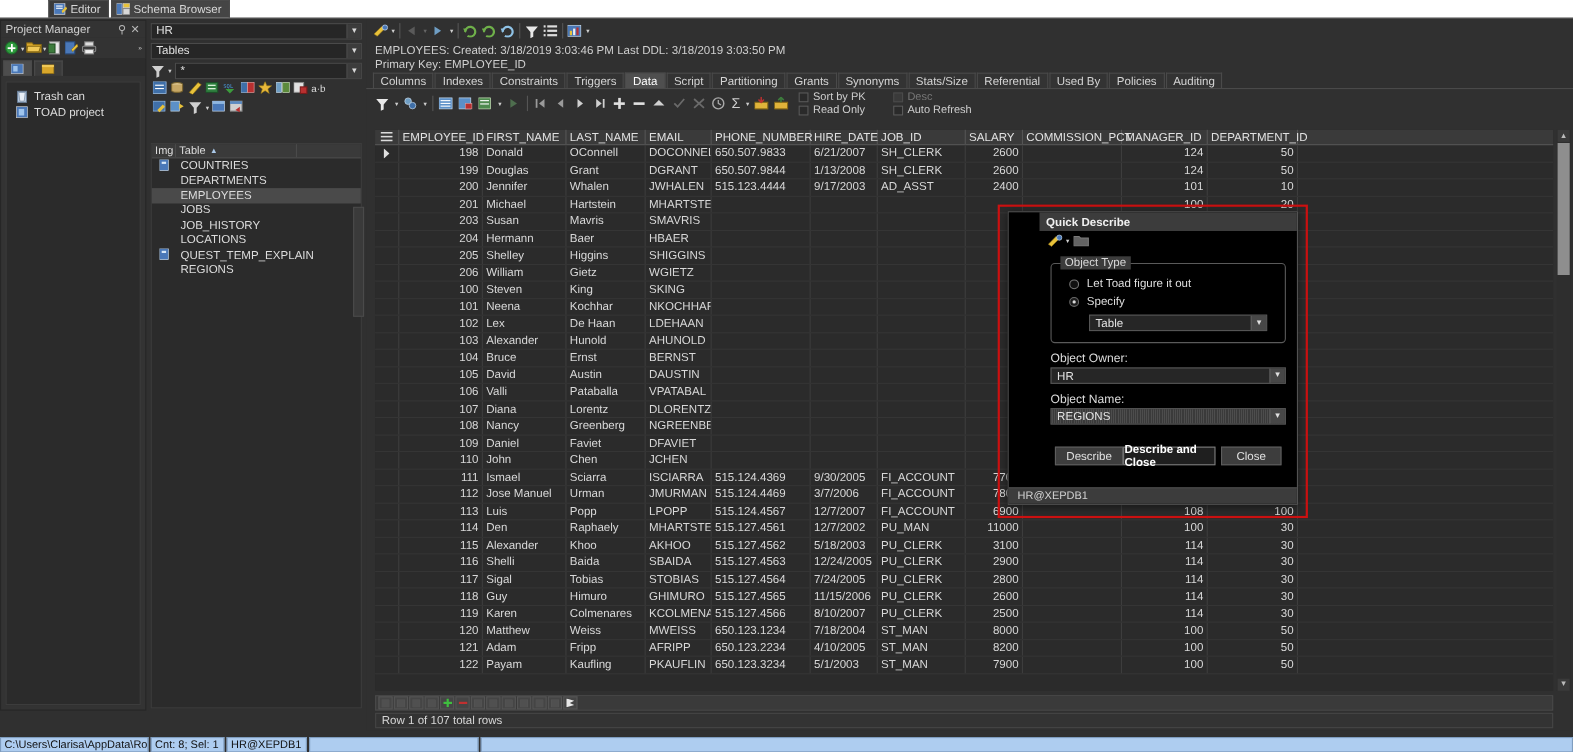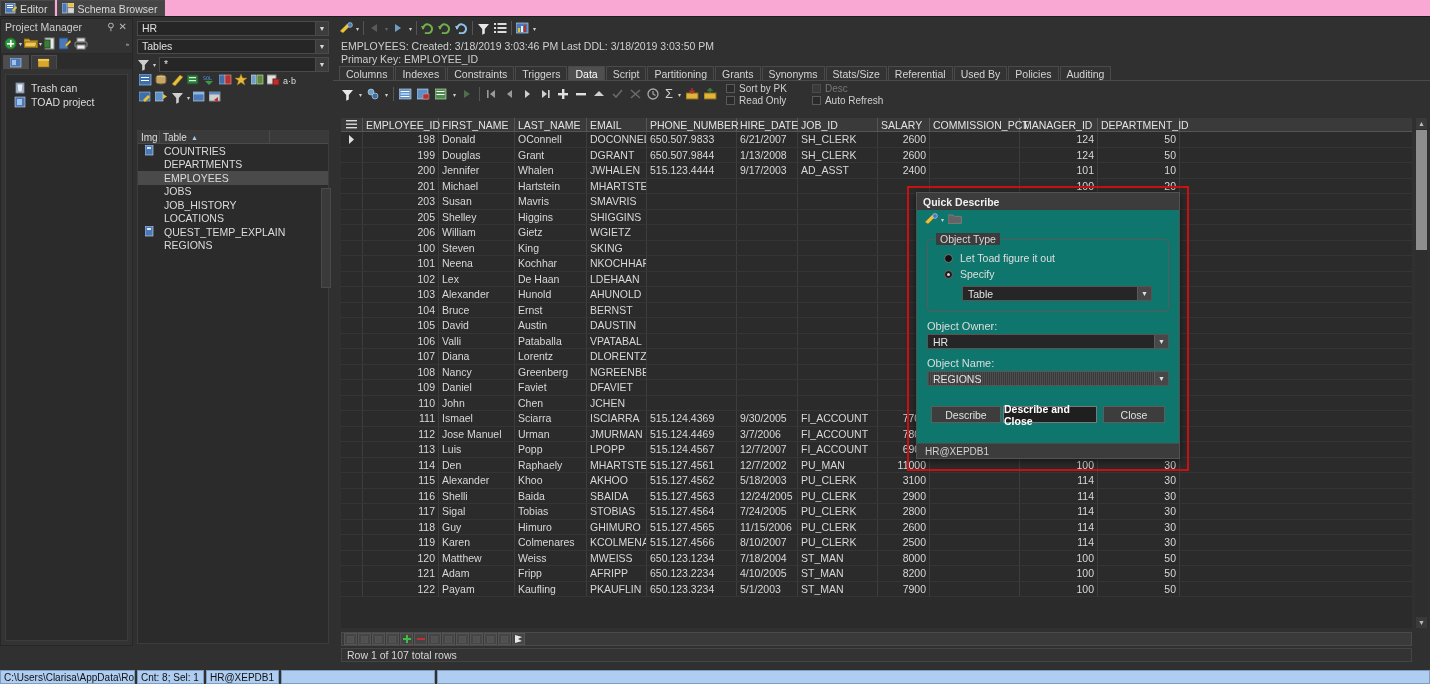--- a/index.html
+++ b/index.html
@@ -10,22 +10,22 @@
     font-family: "Liberation Sans", sans-serif;
     font-size: 11px;
     color: #d4d4d4;
     overflow: hidden;
   }
   #app { position: relative; width: 1430px; height: 684px; background: #303030; }
 
   
   #topbar {
     position: absolute; left: 0; top: 0; width: 1430px; height: 17px;
-    background: #f9a8d4; border-bottom: 1px solid #1e1e1e;
-    display: flex; align-items: flex-end;
+    background: #ffffff; border-bottom: 1px solid #1e1e1e;
+    display: flex; align-items: flex-end; padding-left: 44px;
   }
   .wtab {
     display: flex; align-items: center; gap: 3px;
     height: 16px; padding: 0 7px 0 4px;
     background: #3a3a3a; border: 1px solid #4a4a4a; border-bottom: none;
     font-size: 10.5px; color: #d8d8d8; margin-right: 2px;
   }
   .wtab.active { background: #454545; }
   .micoin { width: 12px; height: 11px; display: inline-block; position: relative; }
 
@@ -147,22 +147,23 @@
   
   #redbox {
     position: absolute; left: 574px; top: 168px; width: 282px; height: 285px;
     border: 2px solid #cc1111; pointer-events: none;
   }
   #redarrow { position: absolute; left: 666px; top: 176px; width: 92px; height: 20px; pointer-events:none;}
 
   
   #dlg {
     position: absolute; left: 583px; top: 174px; width: 264px; height: 267px;
-    background: #0f766e; border: 1px solid #525252;
+    background: #000000; border: 1px solid #525252;
     box-shadow: 0 2px 8px rgba(0,0,0,0.55);
+    padding-left: 28px;
   }
   #dlg-title { height: 17px; background: #3c3c3c; display: flex; align-items: center;
                padding-left: 6px; font-size: 10.5px; font-weight: bold; color: #f0f0f0; }
   #dlg-tb { height: 18px; display: flex; align-items: center; gap: 4px; padding-left: 7px; }
   #dlg-body { padding: 4px 10px 0 10px; }
   .grpbox {
     border: 1px solid #5a5a5a; border-radius: 4px; margin-top: 7px; padding: 10px 8px 10px 8px;
     position: relative;
   }
   .grpbox > .lg {
@@ -759,20 +760,34 @@
             <div class="gc w-ph"></div>
             <div class="gc w-hd"></div>
             <div class="gc w-job"></div>
             <div class="gc w-sal num"></div>
             <div class="gc w-cp"></div>
             <div class="gc w-mgr num">101</div>
             <div class="gc w-dept num">40</div>
           </div>
           <div class="grow">
             <div class="gc w-ind"></div>
+            <div class="gc w-id num">204</div>
+            <div class="gc w-fn">Hermann</div>
+            <div class="gc w-ln">Baer</div>
+            <div class="gc w-em">HBAER</div>
+            <div class="gc w-ph"></div>
+            <div class="gc w-hd"></div>
+            <div class="gc w-job"></div>
+            <div class="gc w-sal num"></div>
+            <div class="gc w-cp"></div>
+            <div class="gc w-mgr num">101</div>
+            <div class="gc w-dept num">70</div>
+          </div>
+          <div class="grow">
+            <div class="gc w-ind"></div>
             <div class="gc w-id num">205</div>
             <div class="gc w-fn">Shelley</div>
             <div class="gc w-ln">Higgins</div>
             <div class="gc w-em">SHIGGINS</div>
             <div class="gc w-ph"></div>
             <div class="gc w-hd"></div>
             <div class="gc w-job"></div>
             <div class="gc w-sal num"></div>
             <div class="gc w-cp"></div>
             <div class="gc w-mgr num">101</div>

